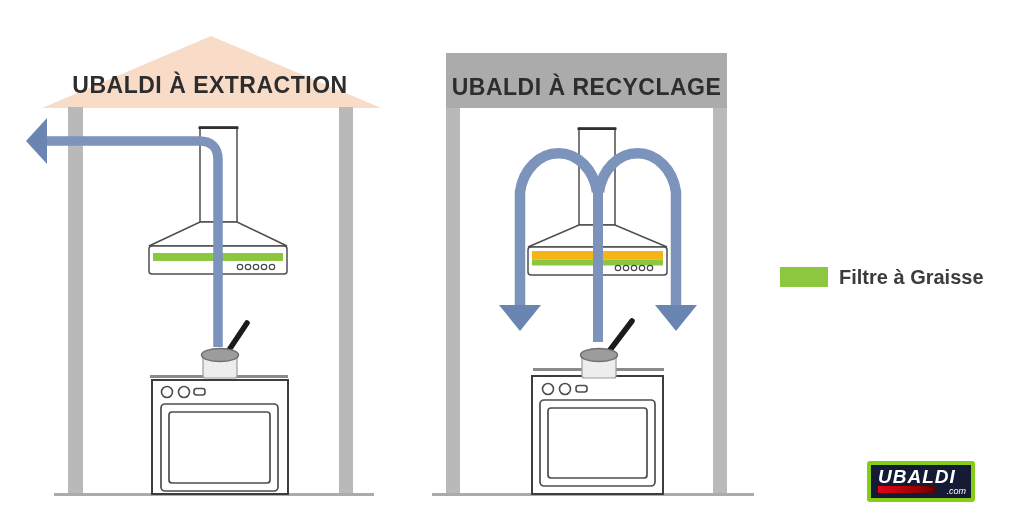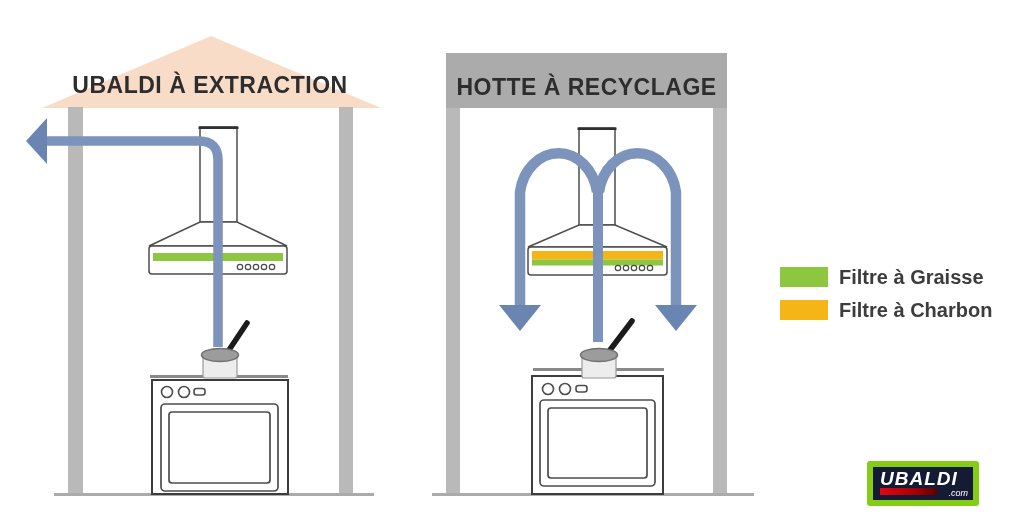--- a/index.html
+++ b/index.html
@@ -16,21 +16,21 @@
     color:#2d2d2d;letter-spacing:.5px;white-space:nowrap;
   }
   #title-extraction{left:15px;top:72px;width:390px;}
   #title-recyclage{left:446px;top:74px;width:281px;}
   .legend{position:absolute;left:780px;top:267px;}
   .legend-row{display:flex;align-items:center;height:20px;margin-bottom:13px;}
   .legend-swatch{width:48px;height:20px;margin-right:11px;display:block;}
   .legend-label{font-size:20px;font-weight:700;color:#3c3c3c;white-space:nowrap;}
   .logo{
     position:absolute;left:867px;top:461px;width:100px;height:33px;
-    background:#151a35;border:6px solid #84cc16;border-radius:3px;
+    background:#151a35;border:4px solid #84cc16;border-radius:3px;
   }
   .logo-brand{
     position:absolute;top:1px;left:7px;color:#ffffff;font-weight:700;
     font-style:italic;font-size:19px;letter-spacing:1px;
   }
   .logo-bar{
     position:absolute;left:7px;bottom:5px;width:57px;height:7px;
     background:linear-gradient(90deg,#e30613 0%,#9b0000 70%,#5c0000 100%);
   }
   .logo-suffix{
@@ -126,34 +126,28 @@
     </g>
     <g>
       <path d="M 190,350 L 212,321" stroke="#1b1b1b" stroke-width="5.5" stroke-linecap="round" fill="none"></path>
       <rect x="162" y="355" width="34" height="23" rx="2" fill="#ededed" stroke="#9a9a9a" stroke-width="1.2"></rect>
       <ellipse cx="179" cy="355" rx="18.5" ry="6.5" fill="#9c9c9c" stroke="#707070" stroke-width="1.5"></ellipse>
     </g>
   </svg>
 </div>
 
 <div class="panel-title" id="title-extraction">UBALDI À EXTRACTION</div>
-<div class="panel-title" id="title-recyclage">HOTTE À RECYCLAGE</div>
+<div class="panel-title" id="title-recyclage">UBALDI À RECYCLAGE</div>
 
 <div class="legend">
   <div class="legend-row">
     <svg class="legend-swatch" width="48" height="20">
       <rect x="0" y="0" width="48" height="20" fill="#8DC63F"></rect>
     </svg>
     <span class="legend-label">Filtre à Graisse</span>
-  </div>
-  <div class="legend-row">
-    <svg class="legend-swatch" width="48" height="20">
-      <rect x="0" y="0" width="48" height="20" fill="#F5B517"></rect>
-    </svg>
-    <span class="legend-label">Filtre à Charbon</span>
   </div>
 </div>
 
 <div class="logo">
   <span class="logo-brand">UBALDI</span>
   <span class="logo-bar"></span>
   <span class="logo-suffix">.com</span>
 </div>
 
 </body></html>

